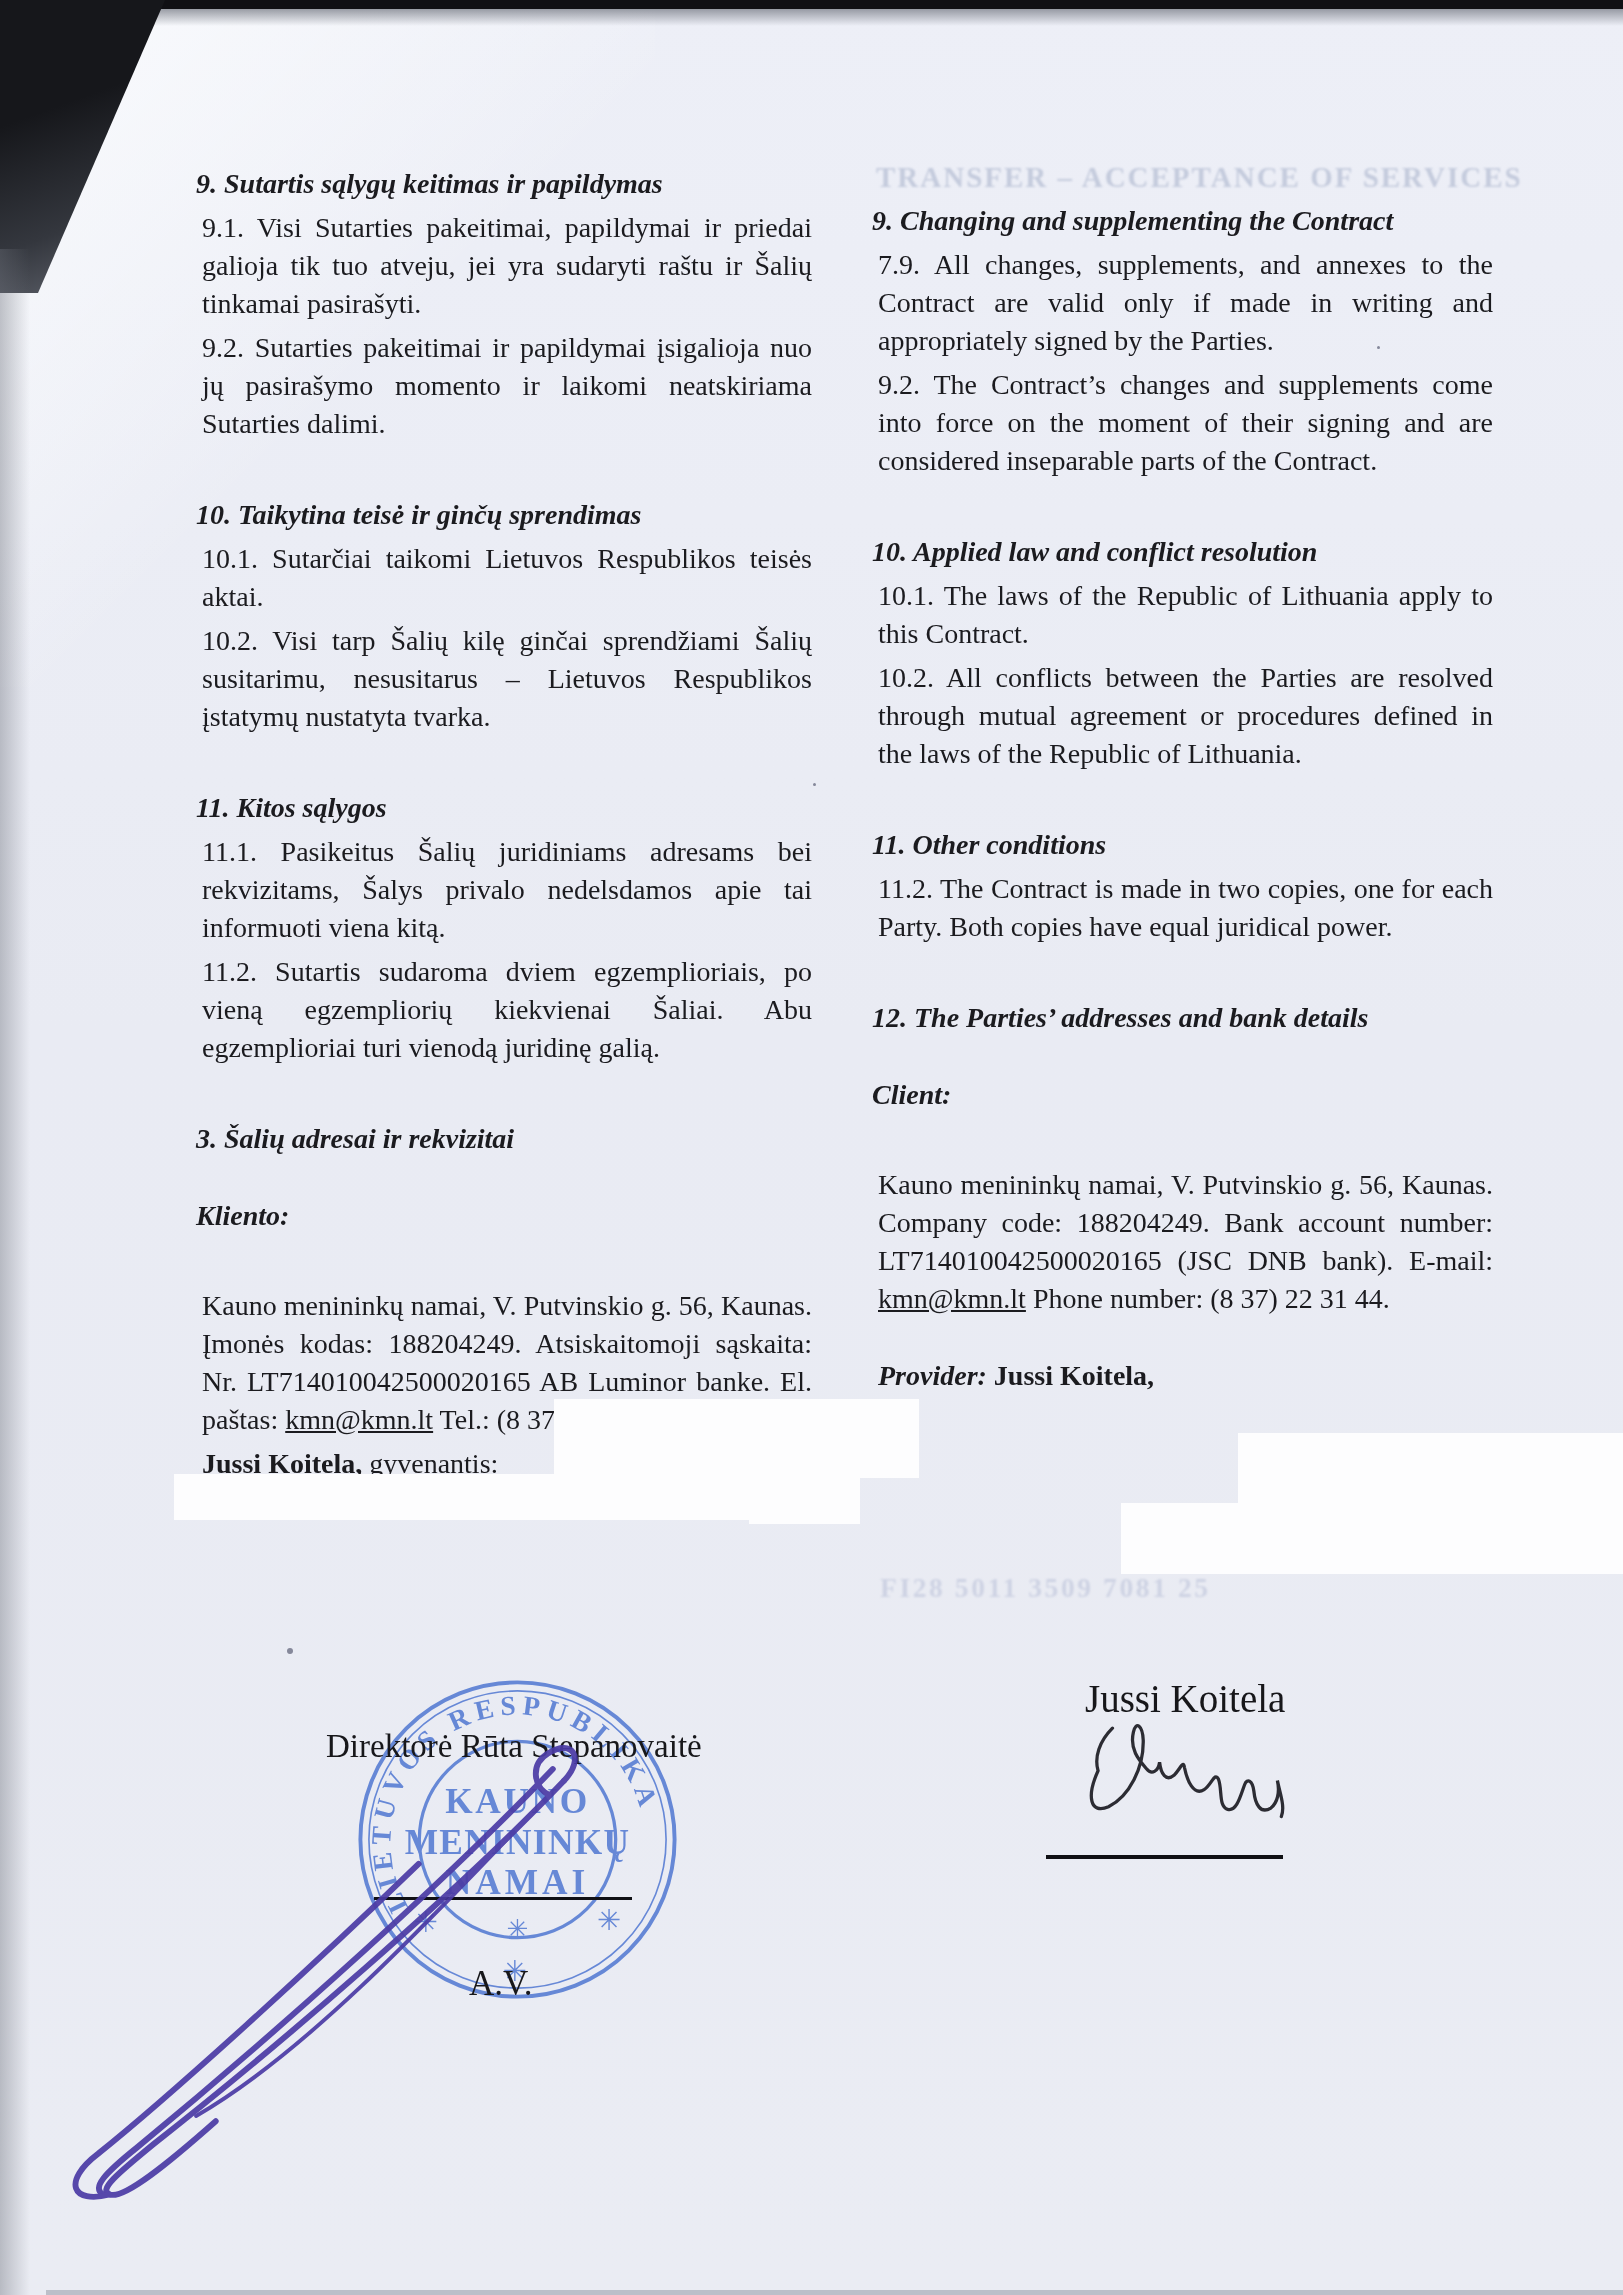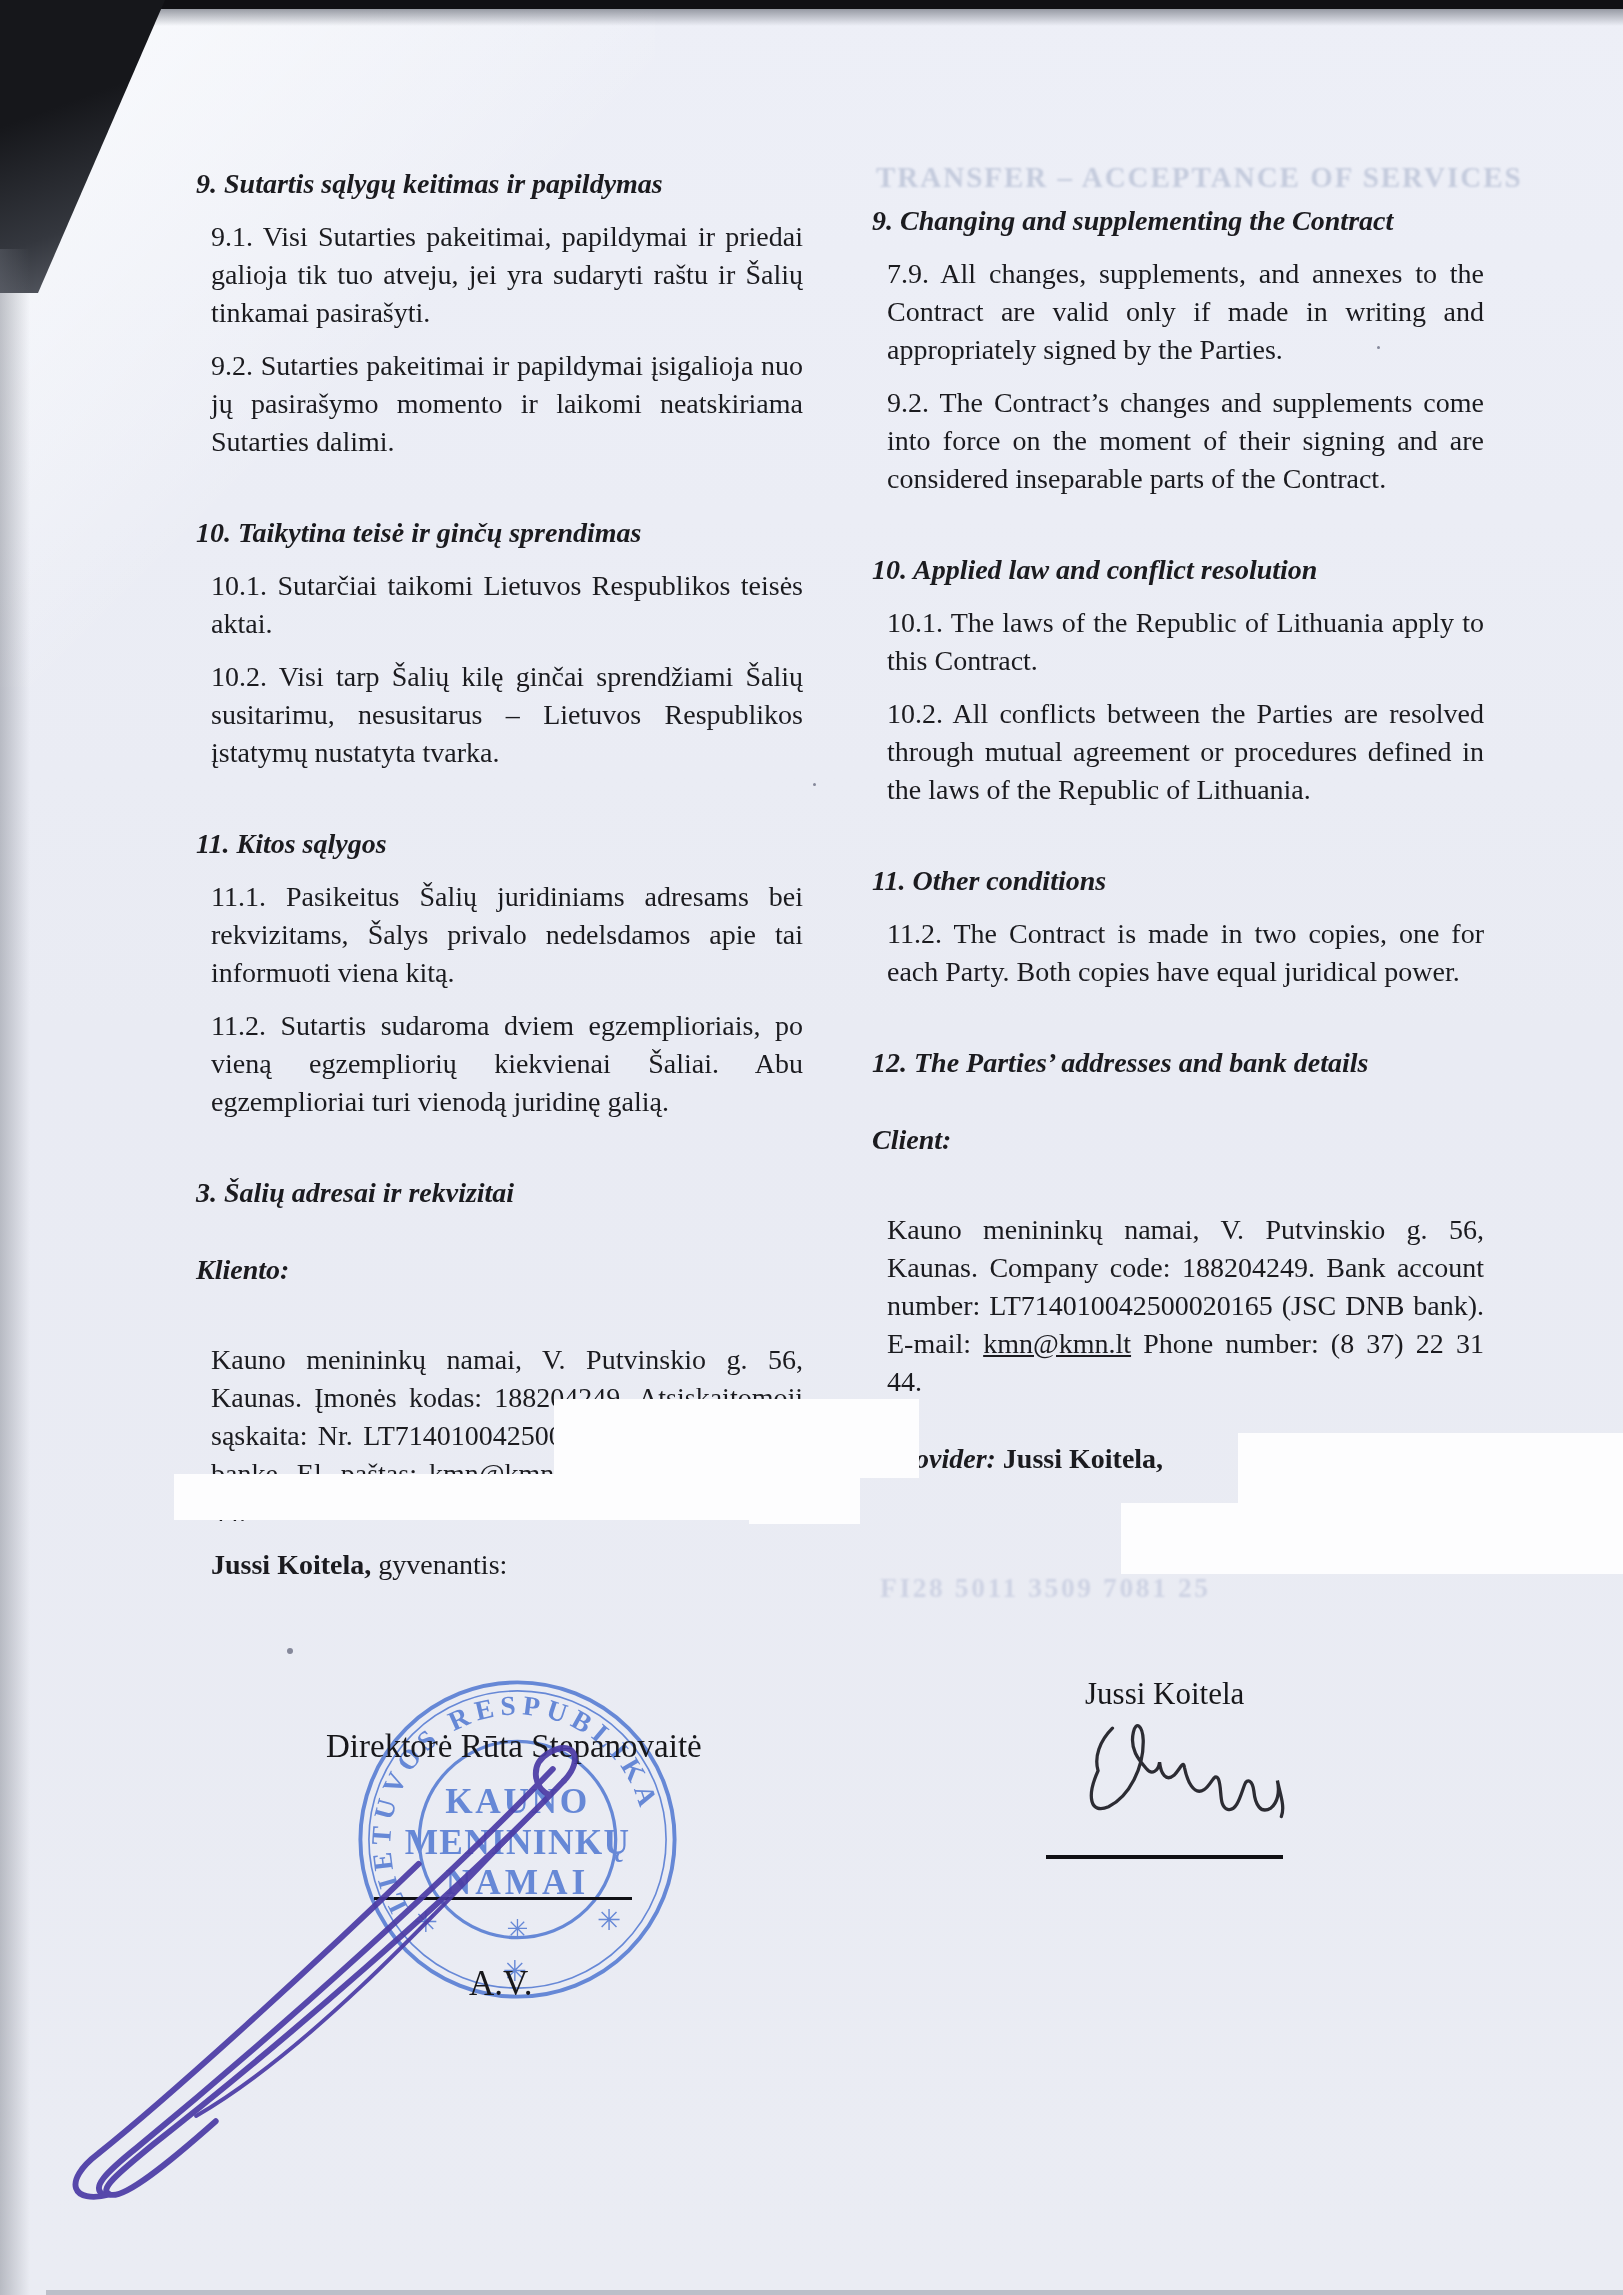--- a/index.html
+++ b/index.html
@@ -23,21 +23,21 @@
     background:linear-gradient(160deg,#16171b 35%,#34373e 70%,#6b6f79 100%);}
   .left-strip{position:absolute;left:0;top:249px;width:30px;height:2047px;
     background:linear-gradient(90deg,rgba(108,112,122,.40),rgba(108,112,122,0));}
   .bottom-line{position:absolute;left:46px;bottom:0;right:0;height:5.2px;background:rgba(150,155,166,.55);}
   .speck{position:absolute;border-radius:50%;background:#85889a;}
   
   .col{position:absolute;font-size:28px;line-height:38px;}
   #col-lt{left:196px;top:165px;width:622px;}
   #col-en{left:872px;top:202px;width:627px;font-family:Liberation Serif, serif;}
   .h{font-weight:bold;font-style:italic;margin:0;}
-  .para{margin:15px;text-align:justify;}
+  .para{margin:6px;text-align:justify;}
   .gap{margin-top:53px;}
   .gap-sm{margin-top:39px;}
   .gap-lg{margin-top:52px;}
   .label{font-weight:bold;font-style:italic;}
   .bold{font-weight:bold;}
   .email{text-decoration:underline;}
   
   .ghost-title{position:absolute;left:876px;top:161px;width:623px;
     font-size:29px;font-weight:bold;letter-spacing:2px;color:#aab4cc;
     filter:blur(1.3px);opacity:.6;white-space:nowrap;}
@@ -47,21 +47,21 @@
   .redact{position:absolute;background:#fdfdfe;}
   #redact-a{left:554px;top:1399px;width:365px;height:79px;}
   #redact-b{left:174px;top:1474px;width:576px;height:46px;}
   #redact-b2{left:749px;top:1474px;width:111px;height:50px;}
   #redact-c{left:1238px;top:1433px;width:385px;height:71px;}
   #redact-d{left:1121px;top:1503px;width:504px;height:71px;}
   
   .black-text{position:absolute;color:#17171a;}
   #director-name{left:326px;top:1728px;font-size:33px;z-index:5;}
   #av-mark{left:469px;top:1964px;font-size:35px;z-index:5;}
-  #provider-printed{left:1085px;top:1676px;font-size:31px;z-index:5;}
+  #provider-printed{left:1085px;top:1676px;font-size:39px;z-index:5;}
   .sig-line{position:absolute;background:#101014;z-index:5;}
   #sig-line-left{left:374px;top:1897px;width:258px;height:3.3px;}
   #sig-line-right{left:1046px;top:1855px;width:237px;height:3.9px;}
   #stamp-svg{position:absolute;left:346px;top:1668px;z-index:3;filter:blur(0.4px);opacity:.85;}
   #pen-signature{position:absolute;left:39px;top:1663px;z-index:8;}
   #hand-signature{position:absolute;left:1060px;top:1702px;z-index:6;}
 </style>
 </head>
 <body>
 

